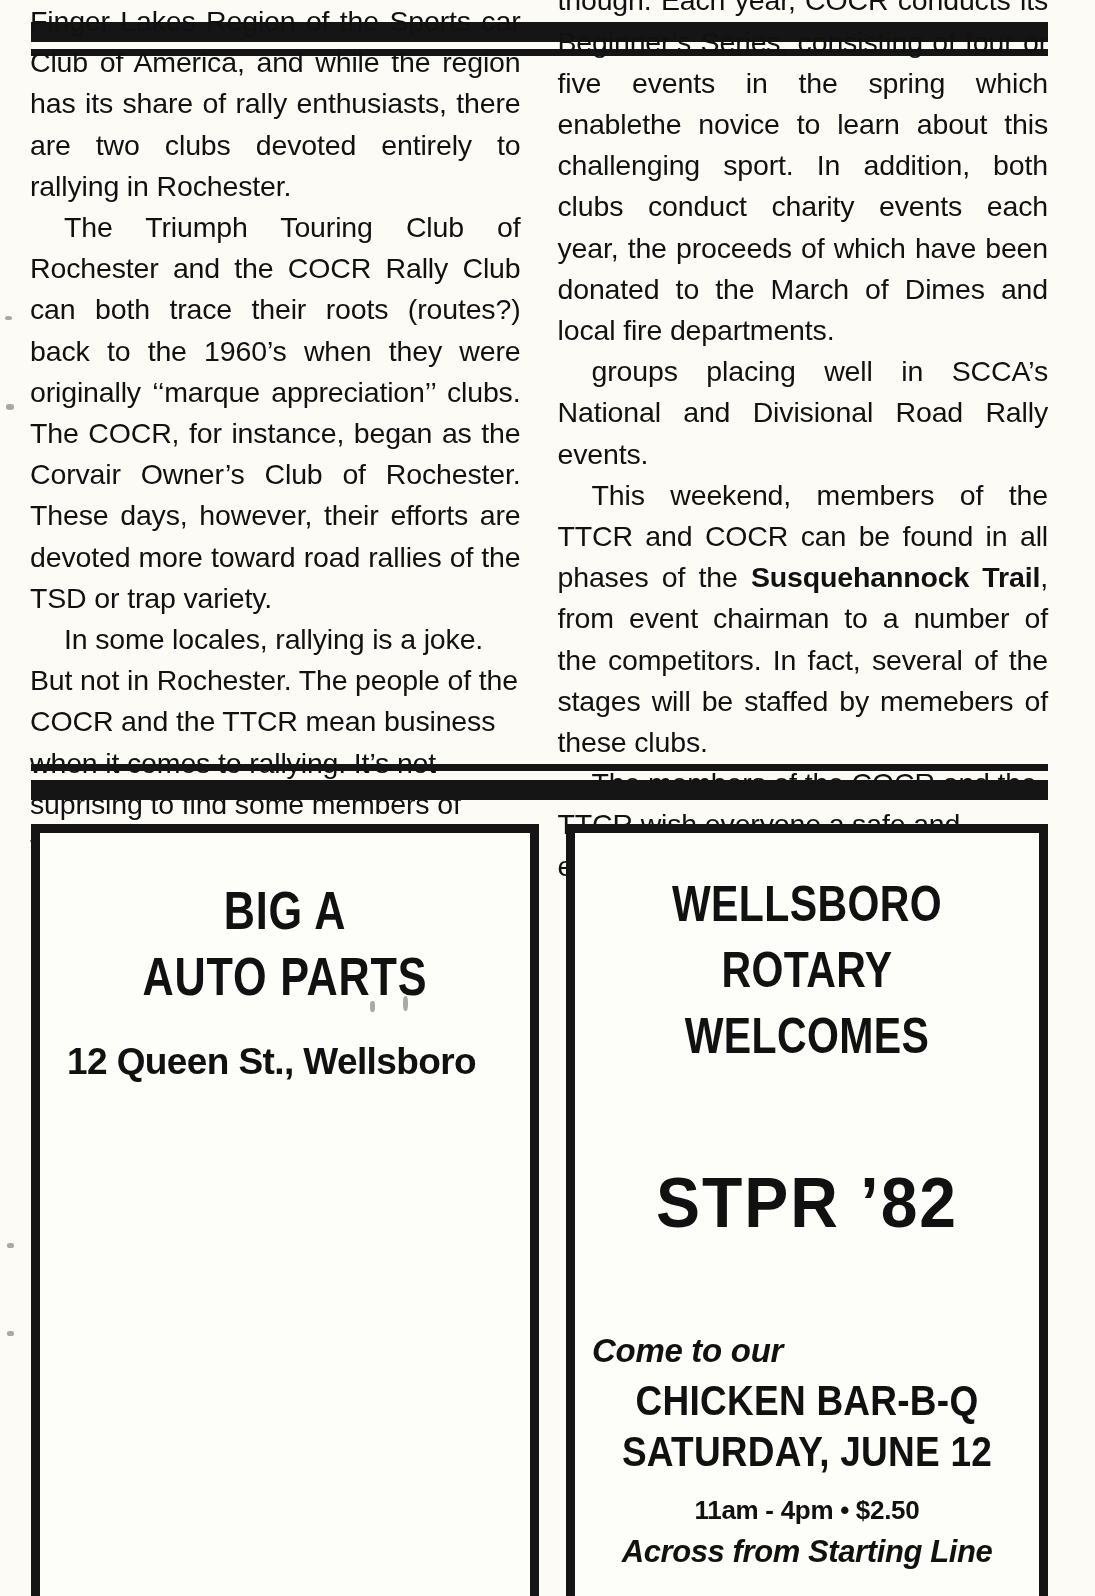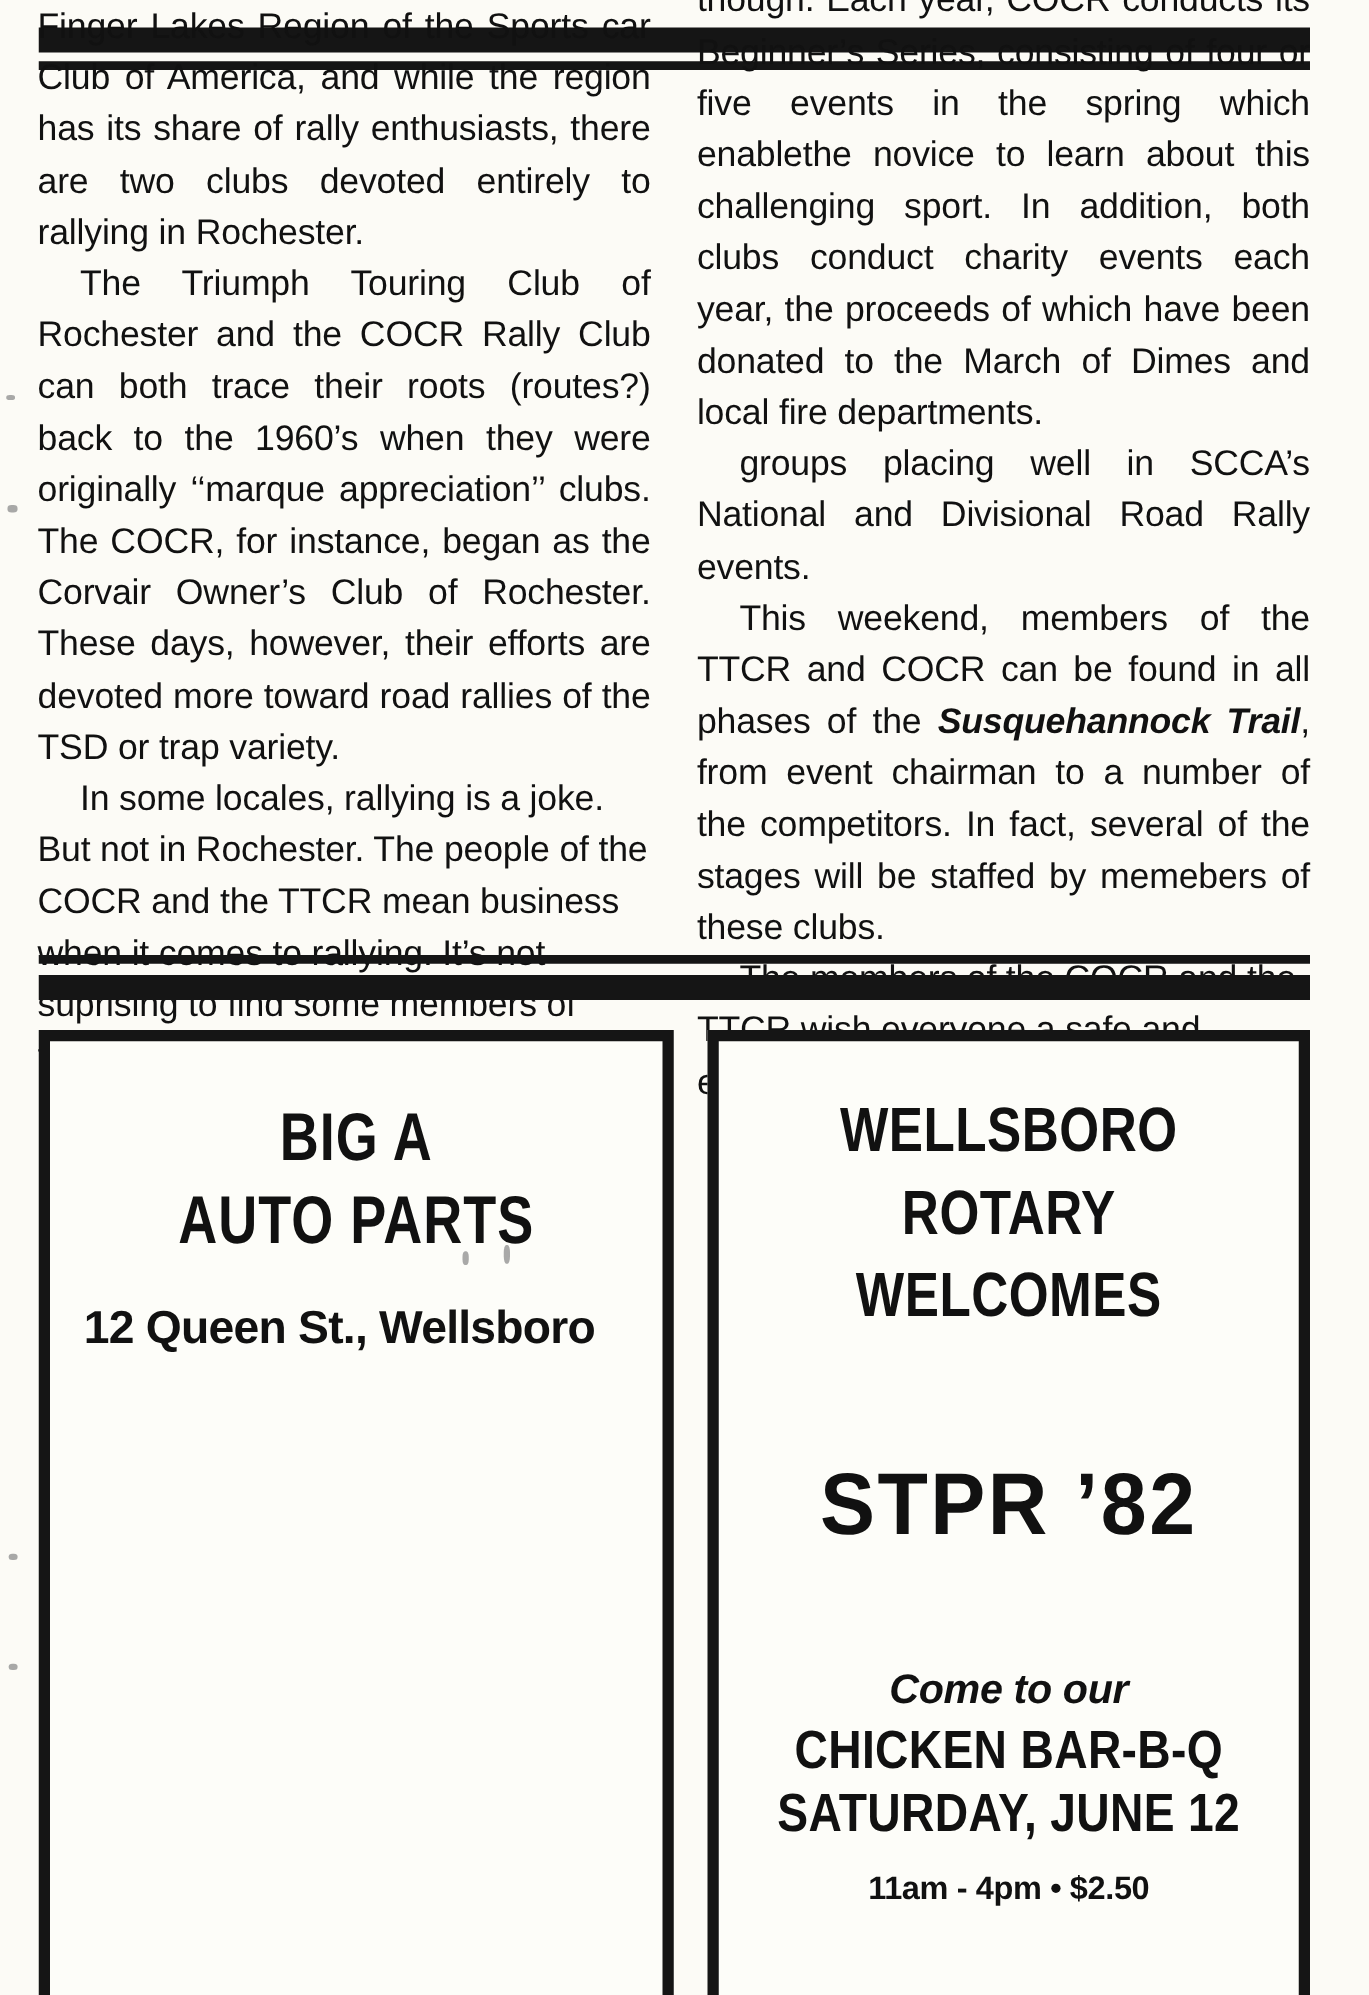--- a/index.html
+++ b/index.html
@@ -69,21 +69,21 @@
     -webkit-hyphens: none;
     hyphens: none;
   }
   .col p {
     margin: 0;
     text-indent: 34px;
   }
   .col p:last-child {
     text-align: left;
   }
-  .col b { font-weight: bold; font-style: italic; }
+  .col b { font-weight: bold; }
 
   
 
   
   .ads {
     position: absolute;
     left: 0;
     top: 824px;
     width: 1095px;
     height: 780px;
@@ -159,27 +159,27 @@
     font-weight: bold;
     font-size: 66px;
     line-height: 72px;
     letter-spacing: 2px;
     margin-top: 98px;
     transform: scaleY(1.06);
     white-space: nowrap;
   }
 
   .rot-come {
-    text-align: center;
     font-weight: bold;
     font-style: italic;
     font-size: 33px;
     line-height: 40px;
     margin-top: 92px;
     letter-spacing: -0.3px;
+    padding-left: 17px;
   }
   .rot-bbq {
     text-align: center;
     font-weight: bold;
     font-size: 43px;
     line-height: 51px;
     letter-spacing: 0.3px;
     transform: scaleX(0.86);
     transform-origin: center center;
     margin-top: 4px;
@@ -274,20 +274,21 @@
       <div class="stpr">STPR ’82</div>
 
       <div class="rot-come">Come to our</div>
 
       <div class="rot-bbq">
         <div>CHICKEN BAR-B-Q</div>
         <div>SATURDAY, JUNE 12</div>
       </div>
 
       <div class="rot-time">11am - 4pm • $2.50</div>
+      <div class="rot-across">Across from Starting Line</div>
     </div>
 
   </div>
 
   <div class="speck" style="left:5px; top:316px; width:7px; height:4px;"></div>
   <div class="speck" style="left:6px; top:404px; width:8px; height:6px;"></div>
   <div class="speck" style="left:7px; top:1243px; width:7px; height:5px;"></div>
   <div class="speck" style="left:7px; top:1331px; width:7px; height:5px;"></div>
 
 </div>

